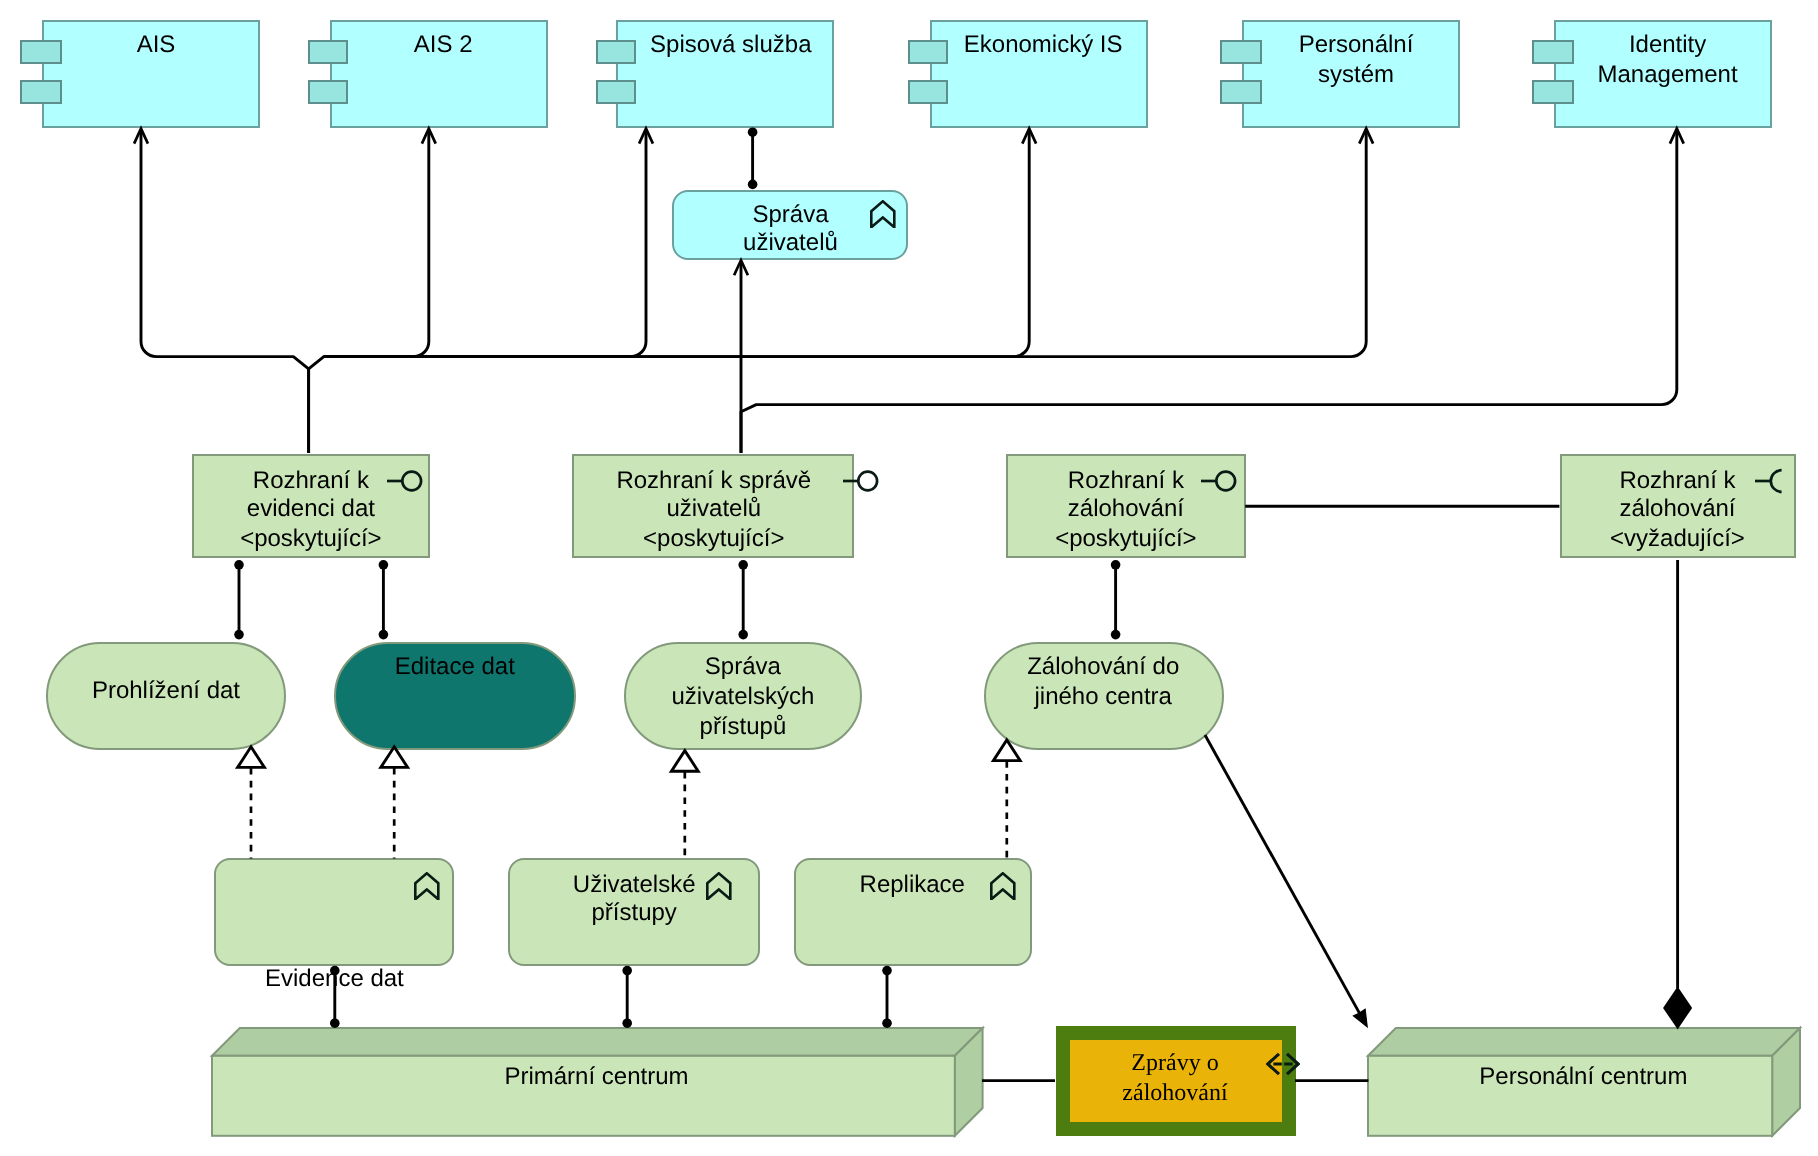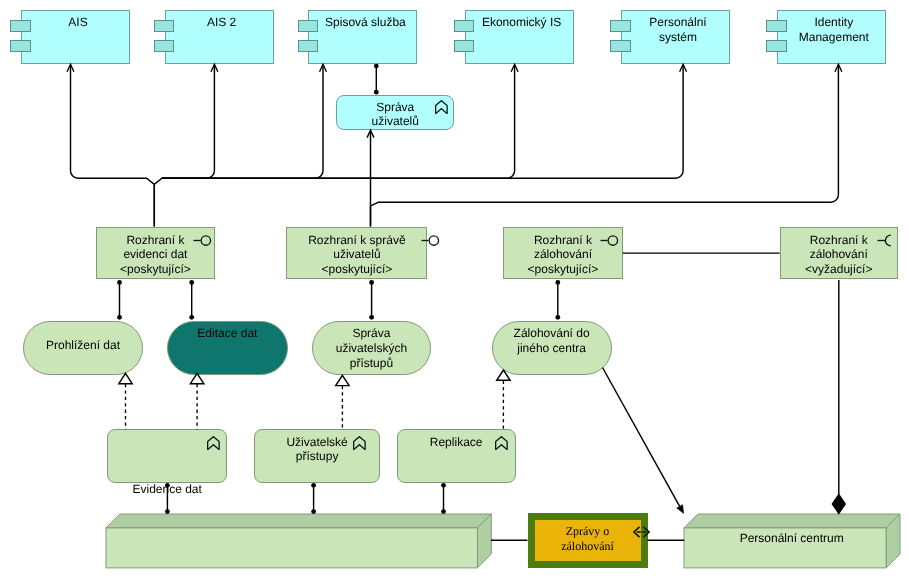--- a/index.html
+++ b/index.html
@@ -200,20 +200,21 @@
         <svg class="ico" width="17" height="12" viewBox="0 0 17 12" style="left:98px;top:5.8px;">
           <path d="M 6.5 0.9 L 0.9 6.0 L 6.5 11.1 M 10.5 0.9 L 16.1 6.0 L 10.5 11.1 M 3.7 6 L 7.9 6 M 9.1 6 L 13.3 6" fill="none" stroke="#0a1a14" stroke-width="1.55" stroke-linejoin="miter" stroke-linecap="butt"></path>
         </svg>
       </div>
       <div class="shape" style="left:105.6px;top:513.5px;width:385.29999999999995px;height:53.9px;">
         <svg width="387.29999999999995" height="55.9" style="position:absolute;left:-1px;top:-1px;overflow:visible;">
           <path d="M 1 14.9 L 14.9 1 L 386.29999999999995 1 L 372.4 14.9 Z" fill="#AFCDA2" stroke="#82997B" stroke-width="1"></path>
           <path d="M 372.4 14.9 L 386.29999999999995 1 L 386.29999999999995 41 L 372.4 54.9 Z" fill="#AFCEA1" stroke="#82997B" stroke-width="1"></path>
           <rect x="1" y="14.9" width="371.4" height="40" fill="#CAE6B8" stroke="#82997B" stroke-width="1"></rect>
         </svg>
+        <div class="txt" style="top: 17.4px;">Primární centrum</div>
       </div>
       <div class="shape" style="left:683.7px;top:513.5px;width:216px;height:53.9px;">
         <svg width="218" height="55.9" style="position:absolute;left:-1px;top:-1px;overflow:visible;">
           <path d="M 1 14.9 L 14.9 1 L 217 1 L 203.1 14.9 Z" fill="#AFCDA2" stroke="#82997B" stroke-width="1"></path>
           <path d="M 203.1 14.9 L 217 1 L 217 41 L 203.1 54.9 Z" fill="#AFCEA1" stroke="#82997B" stroke-width="1"></path>
           <rect x="1" y="14.9" width="202.1" height="40" fill="#CAE6B8" stroke="#82997B" stroke-width="1"></rect>
         </svg>
         <div class="txt" style="top: 17.4px;">Personální centrum</div>
       </div>
     </div>

